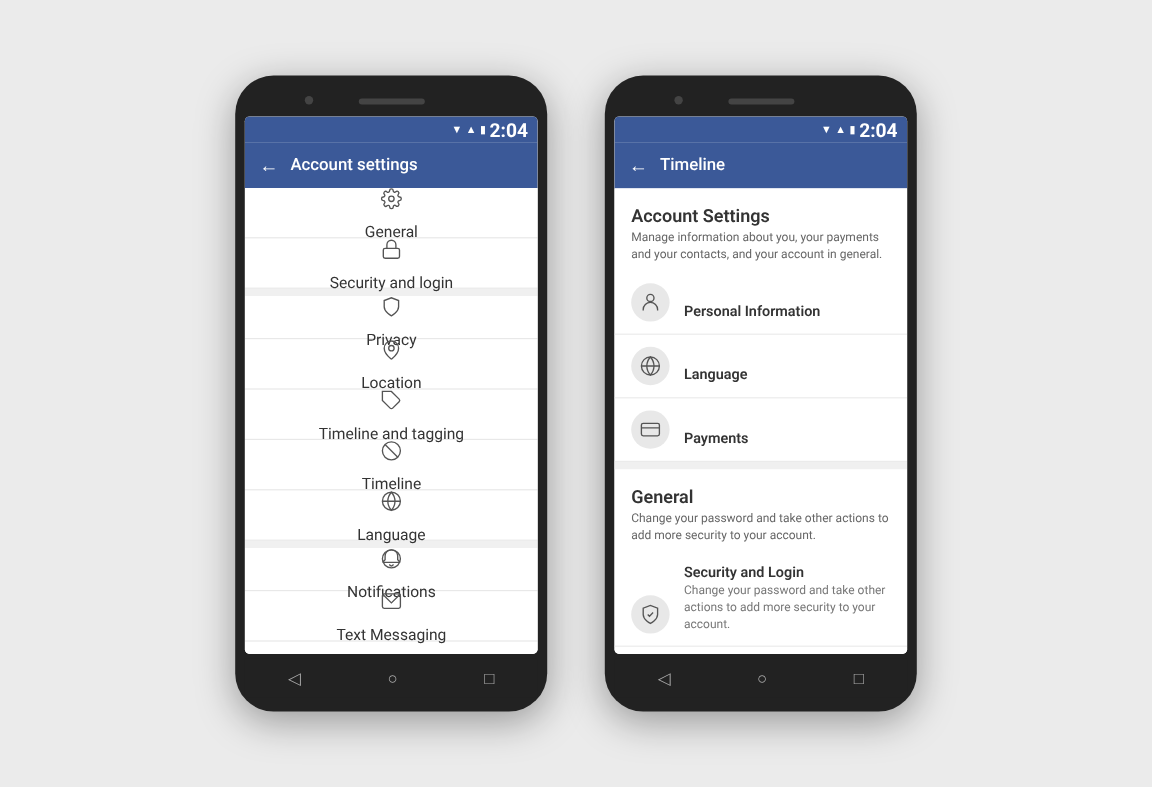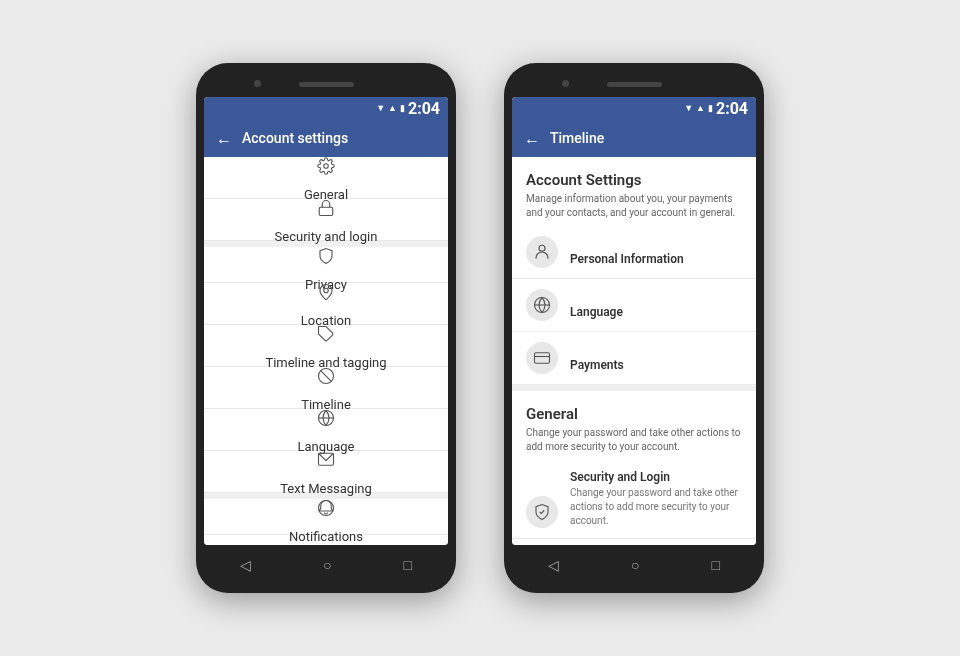--- a/index.html
+++ b/index.html
@@ -354,39 +354,39 @@
           <div class="settings-item-icon">
             <svg viewBox="0 0 24 24">
                 <circle cx="12" cy="12" r="10"></circle>
                 <line x1="2" y1="12" x2="22" y2="12"></line>
                 <path d="M12 2a15.3 15.3 0 0 1 4 10 15.3 15.3 0 0 1-4 10 15.3 15.3 0 0 1-4-10 15.3 15.3 0 0 1 4-10z"></path>
               </svg>
           </div>
           <span class="settings-item-label">Language</span>
         </div>
 
-        <div class="settings-item">
-          <div class="settings-item-icon">
-            <svg viewBox="0 0 24 24">
-                <rect x="2" y="3" width="20" height="16" rx="2"></rect>
-                <polyline points="2,3 12,13 22,3"></polyline>
-              </svg>
-          </div>
-          <span class="settings-item-label">Text Messaging</span>
-        </div>
-
         <div class="settings-item section-break">
           <div class="settings-item-icon">
             <svg viewBox="0 0 24 24">
                 <circle cx="12" cy="12" r="10"></circle>
                 <path d="M12 2a7 7 0 0 0-7 7v4l-2 2v1h18v-1l-2-2V9a7 7 0 0 0-7-7z"></path>
                 <path d="M10 18a2 2 0 0 0 4 0"></path>
               </svg>
           </div>
           <span class="settings-item-label">Notifications</span>
+        </div>
+
+        <div class="settings-item">
+          <div class="settings-item-icon">
+            <svg viewBox="0 0 24 24">
+                <rect x="2" y="3" width="20" height="16" rx="2"></rect>
+                <polyline points="2,3 12,13 22,3"></polyline>
+              </svg>
+          </div>
+          <span class="settings-item-label">Text Messaging</span>
         </div>
 
         <div class="settings-item">
           
           
         </div>
 
       </div>
     </div>
 

